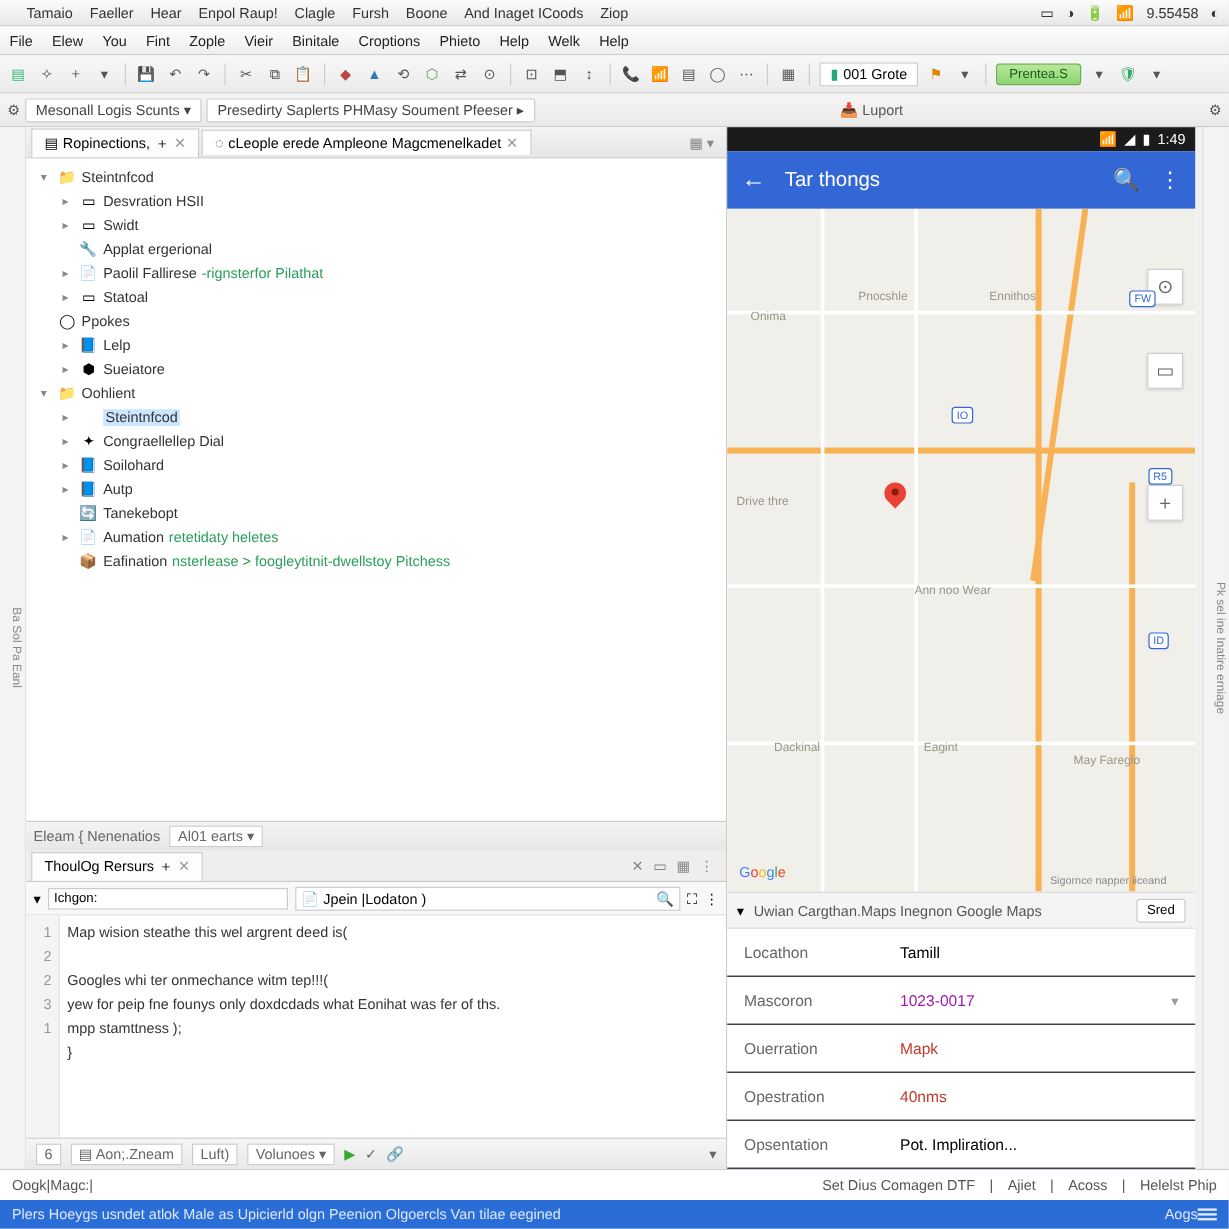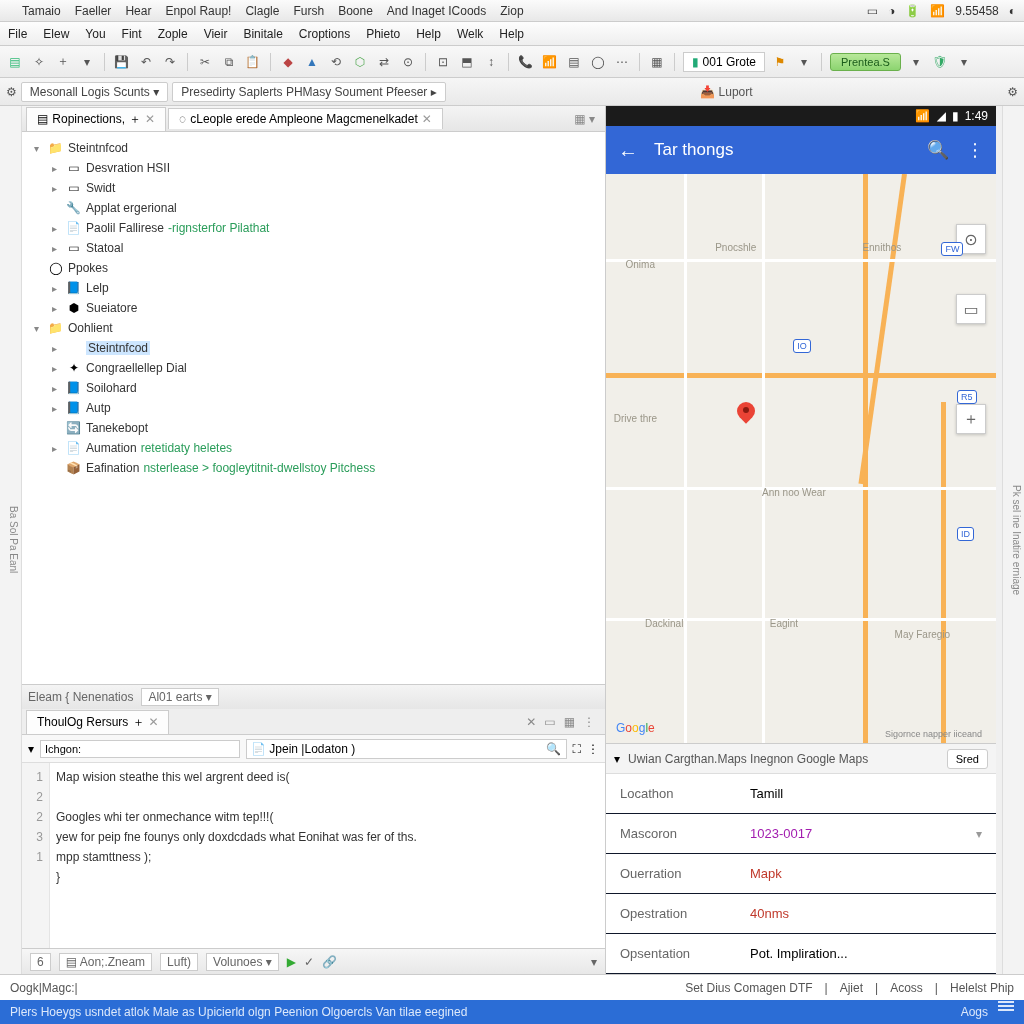--- a/index.html
+++ b/index.html
@@ -47,21 +47,21 @@
 .minor{position:absolute;background:#fff}
 .minor.m1{width:100%;height:3px;top:55%}.minor.m2{width:3px;height:100%;left:20%}.minor.m3{width:3px;height:100%;left:40%}.minor.m4{width:100%;height:3px;top:78%}.minor.m5{width:100%;height:3px;top:15%}
 .glabel{position:absolute;font-size:10px;color:#9a9688}
 .marker{position:absolute;left:33%;top:40%;width:22px;height:22px}
 .marker:before{content:"";position:absolute;width:18px;height:18px;background:#ea4335;border-radius:50% 50% 50% 0;transform:rotate(-45deg);left:2px}
 .marker:after{content:"";position:absolute;width:6px;height:6px;background:#8a1a10;border-radius:50%;left:8px;top:5px}
 .shield{position:absolute;background:#fff;border:1px solid #3367d6;color:#3367d6;font-size:9px;padding:1px 3px;border-radius:3px}
 .mapctl{position:absolute;right:10px;background:#fff;border:1px solid #ccc;width:30px;height:30px;display:flex;align-items:center;justify-content:center;box-shadow:0 1px 3px rgba(0,0,0,.2);font-size:16px;color:#666}
 .glogo{position:absolute;left:10px;bottom:8px;font-size:15px;font-weight:500}
 .glogo .b{color:#4285f4}.glogo .r{color:#ea4335}.glogo .y{color:#fbbc05}.glogo .g{color:#34a853}
-.mfoot{position:absolute;right:14px;bottom:4px;font-size:9px;color:#888}
+.mfoot{position:absolute;right:24px;bottom:4px;font-size:9px;color:#888}
 .props{border-top:1px solid #ccc}
 .phead{height:30px;display:flex;align-items:center;padding:0 8px;background:#f4f4f4;border-bottom:1px solid #ddd;gap:8px}
 .phead .t{flex:1;color:#555;font-size:12px}
 .sbtn{border:1px solid #ccc;background:#fff;padding:3px 8px;border-radius:3px;font-size:11px}
 .prow{height:40px;display:flex;align-items:center;border-bottom:1px solid #0f172a;padding:0 14px}
 .pk{width:130px;color:#666;font-size:13px}
 .pv{flex:1;font-size:13px}
 .pv.link{color:#a21caf}.pv.err{color:#c0392b}
 .chev{color:#999}
 .bottom{height:290px;display:flex;flex-direction:column;border-top:1px solid #ccc}
@@ -72,21 +72,21 @@
 .bfilter input{flex:0 0 200px;border:1px solid #ccc;padding:2px 4px;font-size:11px}
 .bfilter .search{flex:1;border:1px solid #ccc;padding:2px 22px 2px 4px;font-size:11px;background:#fff;position:relative}
 .code{flex:1;background:#fff;display:flex;font-family:Consolas,Menlo,monospace;font-size:13px;overflow:auto}
 .gut{width:28px;background:#f4f4f4;color:#999;text-align:right;padding:4px 6px 4px 0;border-right:1px solid #e4e4e4;line-height:20px}
 .lines{flex:1;padding:4px 6px;line-height:20px;color:#333;white-space:pre}
 .bstat{height:26px;background:linear-gradient(#f6f6f6,#e8e8e8);border-top:1px solid #ccc;display:flex;align-items:center;padding:0 8px;font-size:11px;color:#666;gap:8px}
 .bstat .box{border:1px solid #ccc;padding:1px 6px;background:#fff}
 .status{height:26px;background:#fff;border-top:1px solid #ccc;display:flex;align-items:center;padding:0 10px;font-size:11px;color:#555}
 .status .r{margin-left:auto;display:flex;gap:12px}
 .foot{height:24px;background:#2b6dd6;color:#dce8fb;display:flex;align-items:center;padding:0 10px;font-size:11px}
-.foot .r{margin-left:auto;display:flex;gap:10px;align-items:flex-start}
+.foot .r{margin-left:auto;display:flex;align-items:center}
 .hambar{width:16px;height:2px;background:#dce8fb;box-shadow:0 4px 0 #dce8fb,0 -4px 0 #dce8fb}
 </style>
 </head>
 <body>
 
 <div class="mac-menu">
   <span></span>
   <span>Tamaio</span>
   <span>Faeller</span>
   <span>Hear</span>
@@ -357,21 +357,21 @@
               <div class="minor m4"></div>
               <div class="minor m5"></div>
             <div class="marker"></div>
             <div class="mapctl" style="top:50px">⊙</div>
             <div class="mapctl" style="top:120px">▭</div>
             <div class="mapctl" style="top:230px">＋</div>
             <div class="glogo"><span class="b">G</span><span class="r">o</span><span class="y">o</span><span class="b">g</span><span class="g">l</span><span class="r">e</span></div>
             <div class="mfoot">Sigornce napper iiceand</div>
           <div class="glabel" style="left: 5%; top: 15%;">Onima</div>
               <div class="glabel" style="left: 28%; top: 12%;">Pnocshle</div>
-              <div class="glabel" style="left: 56%; top: 12%; margin-left: 38px;">Ennithos</div>
+              <div class="glabel" style="left: 56%; top: 12%;">Ennithos</div>
               <div class="glabel" style="left: 2%; top: 42%;">Drive thre</div>
               <div class="glabel" style="left: 40%; top: 55%;">Ann noo Wear</div>
               <div class="glabel" style="left: 10%; top: 78%;">Dackinal</div>
               <div class="glabel" style="left: 42%; top: 78%;">Eagint</div>
               <div class="glabel" style="left: 74%; top: 80%;">May Faregio</div>
               <div class="shield" style="left: 86%; top: 12%; text-align: center;">FW</div>
               <div class="shield" style="left: 48%; top: 29%;">IO</div>
               <div class="shield" style="left: 90%; top: 38%;">R5</div>
               <div class="shield" style="left: 90%; top: 62%;">ID</div>
             </div>

